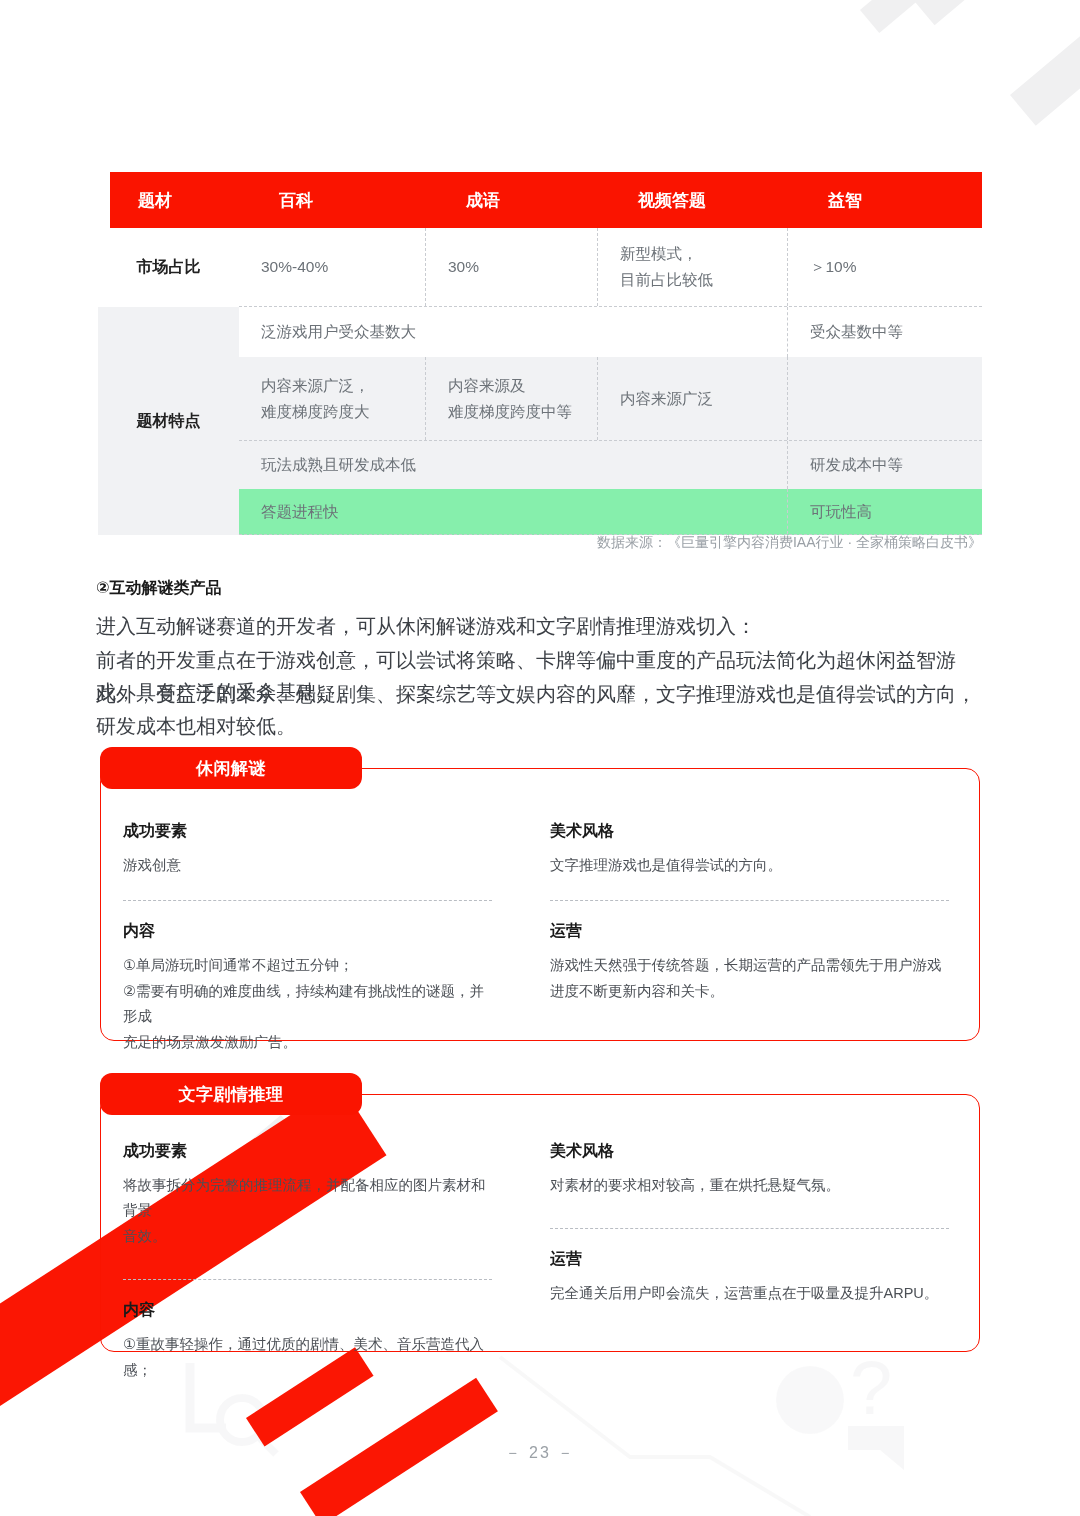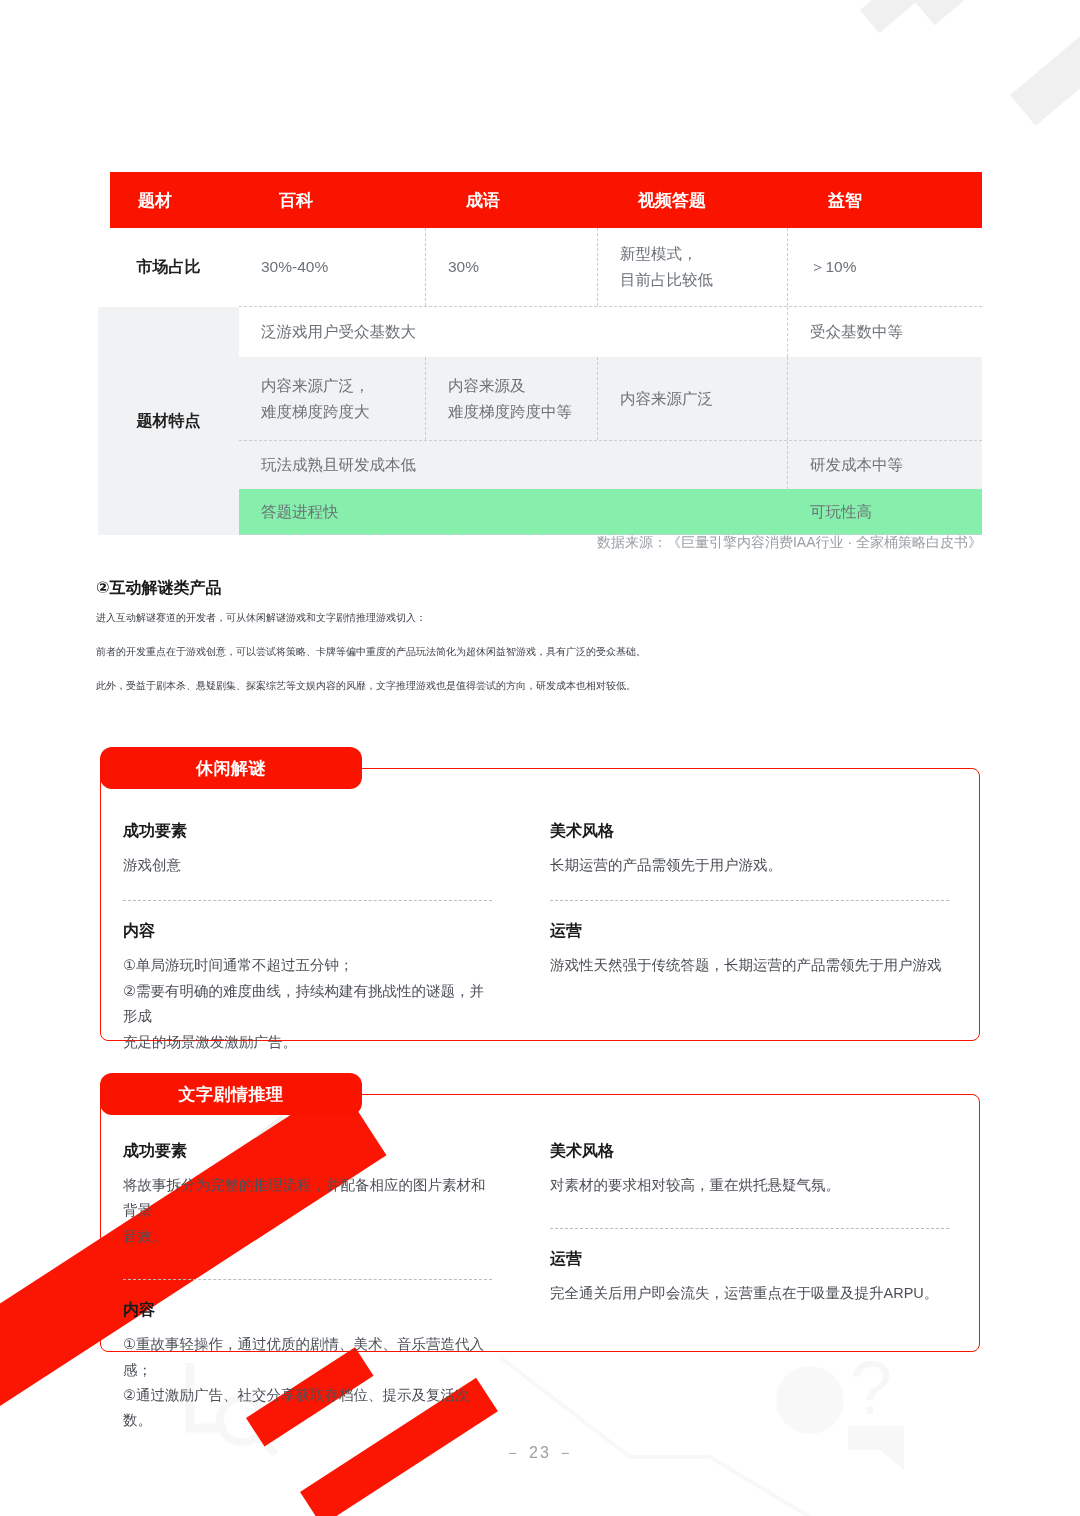--- a/index.html
+++ b/index.html
@@ -130,35 +130,35 @@
     left: 96px;
     top: 578px;
     font-size: 16px;
     font-weight: bold;
     color: #1a1a1a;
   }
   .para {
     position: absolute;
     left: 96px;
     width: 890px;
-    font-size: 10px;
+    font-size: 20px;
     color: #3b3f45;
     line-height: 1.6;
   }
   .p1 { top: 610px; }
   .p2 { top: 644px; }
   .p3 { top: 678px; }
 
   
   .card {
     position: absolute;
     left: 100px;
     width: 880px;
     border: 1.6px solid #fa1400;
-    border-radius: 8px;
+    border-radius: 14px;
     box-sizing: border-box;
     background: transparent;
   }
   .card1 { top: 768px; height: 273px; }
   .card2 { top: 1094px; height: 258px; }
 
   .card-tab {
     position: absolute;
     left: 100px;
     width: 262px;
@@ -339,46 +339,46 @@
         <div class="divider"></div>
         <div class="blk-head">内容</div>
         <div class="blk-body">
             <div>①单局游玩时间通常不超过五分钟；</div>
             <div>②需要有明确的难度曲线，持续构建有挑战性的谜题，并形成</div>
             <div>充足的场景激发激励广告。</div>
           </div>
       </div>
       <div class="cc-col cc-right">
         <div class="blk-head">美术风格</div>
-        <div class="blk-body">长期运营的产品需领先于用户游戏。</div>
+        <div class="blk-body">文字推理游戏也是值得尝试的方向。</div>
         <div class="divider"></div>
         <div class="blk-head">运营</div>
         <div class="blk-body">
             <div>游戏性天然强于传统答题，长期运营的产品需领先于用户游戏</div>
+            <div>进度不断更新内容和关卡。</div>
           </div>
       </div>
     </div>
   </div>
   <div class="card-tab tab1">
     <span>休闲解谜</span>
   </div>
 
   <div class="card card2">
     <div class="card-inner">
       <div class="cc-col cc-left">
         <div class="blk-head">成功要素</div>
         <div class="blk-body">
             <div>将故事拆分为完整的推理流程，并配备相应的图片素材和背景</div>
             <div>音效。</div>
           </div>
         <div class="divider"></div>
         <div class="blk-head">内容</div>
         <div class="blk-body">
             <div>①重故事轻操作，通过优质的剧情、美术、音乐营造代入感；</div>
-            <div>②通过激励广告、社交分享获取存档位、提示及复活次数。</div>
           </div>
       </div>
       <div class="cc-col cc-right">
         <div class="blk-head">美术风格</div>
         <div class="blk-body">对素材的要求相对较高，重在烘托悬疑气氛。</div>
         <div class="divider"></div>
         <div class="blk-head">运营</div>
         <div class="blk-body">完全通关后用户即会流失，运营重点在于吸量及提升ARPU。</div>
       </div>
     </div>

